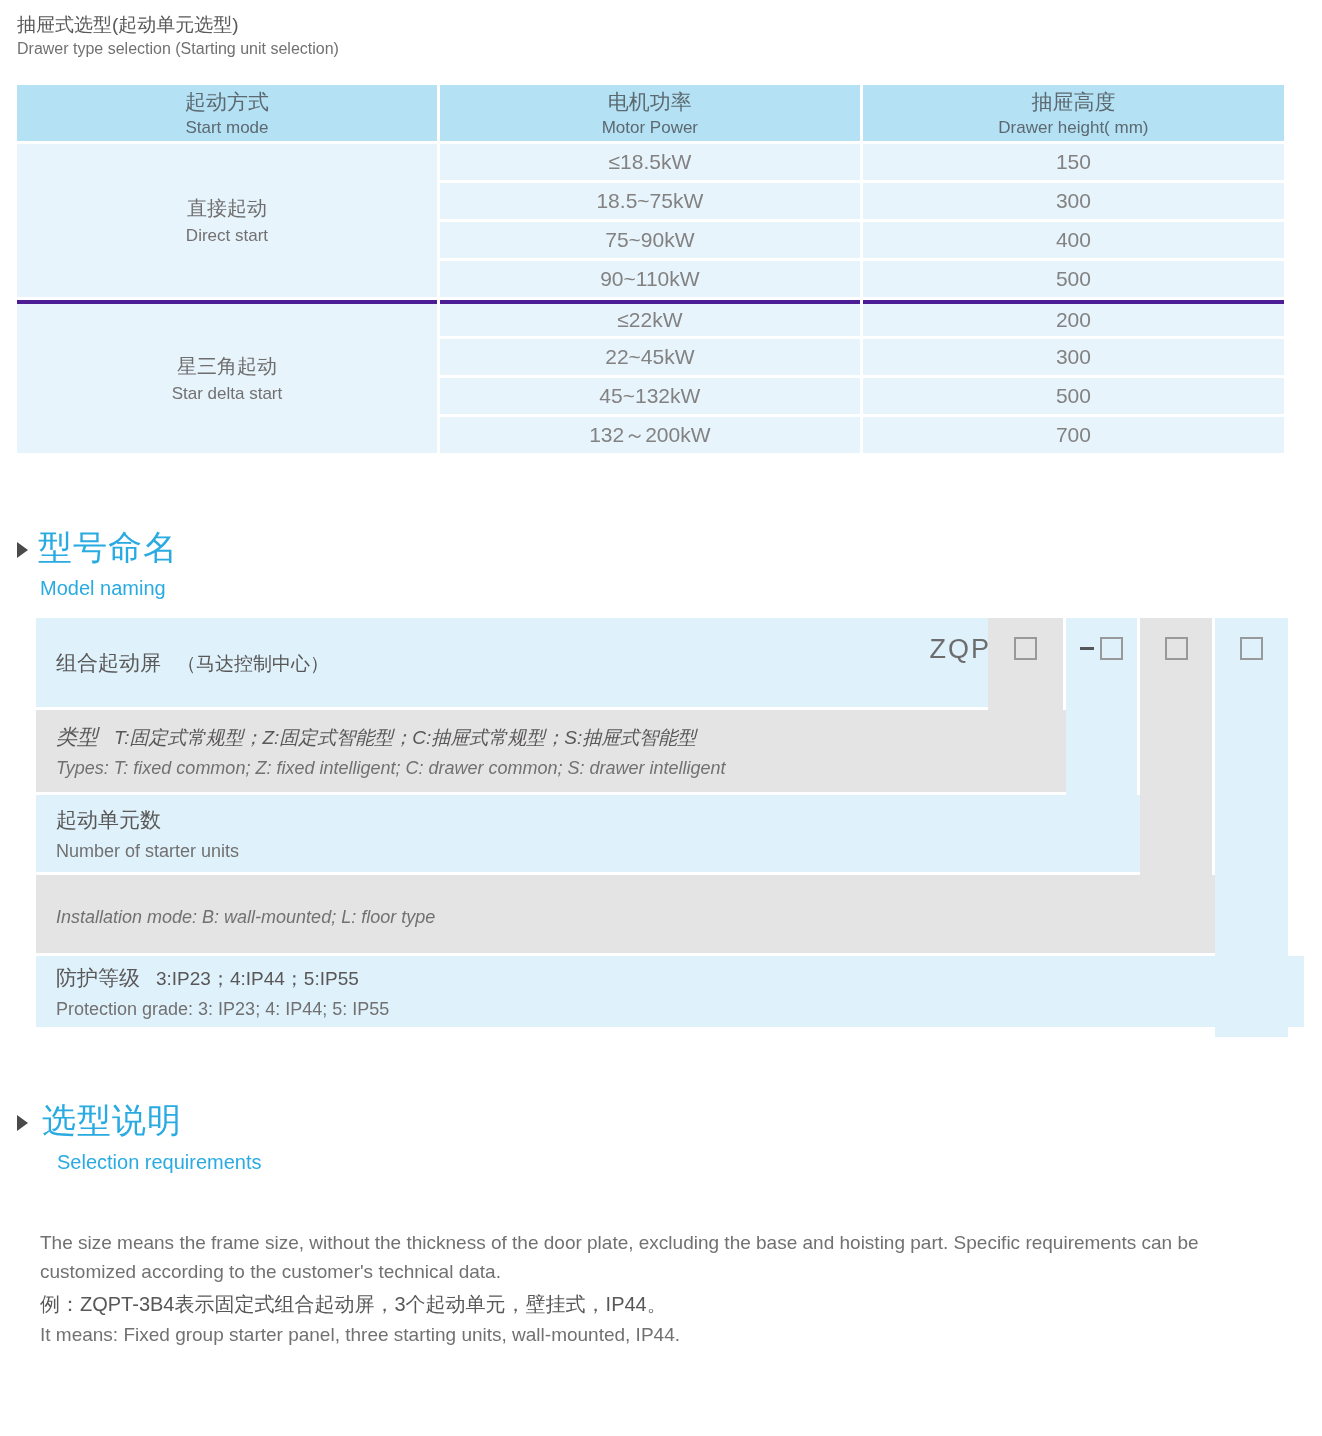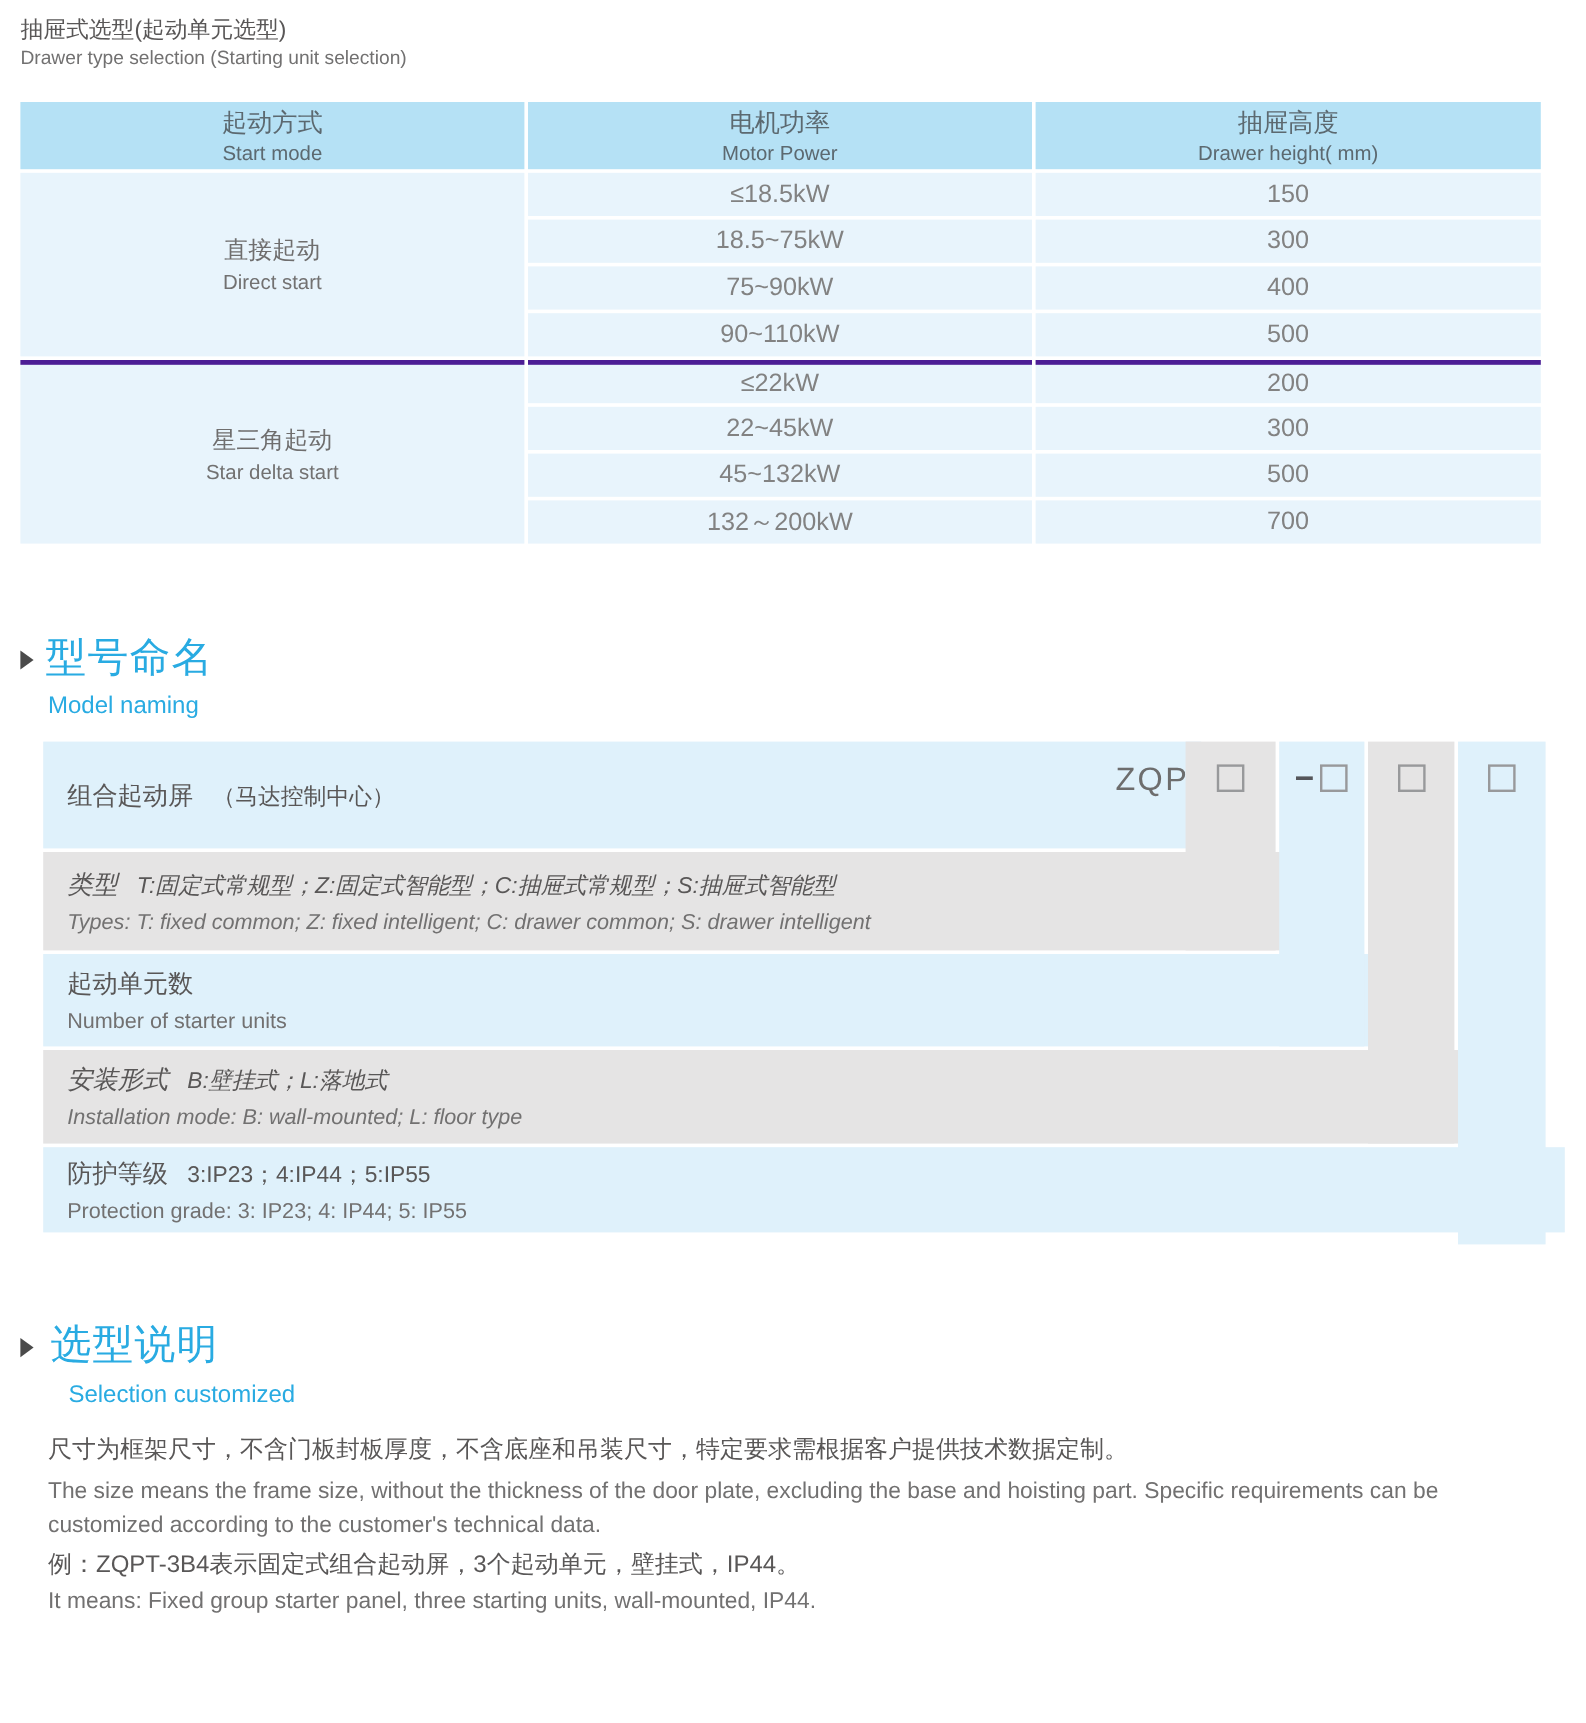--- a/index.html
+++ b/index.html
@@ -140,21 +140,20 @@
     </div>
     <div class="band band2 bg-gray">
       <div class="l1"><span>类型</span><span class="detail">T:固定式常规型；Z:固定式智能型；C:抽屉式常规型；S:抽屉式智能型</span></div>
       <div class="l2">Types: T: fixed common; Z: fixed intelligent; C: drawer common; S: drawer intelligent</div>
     </div>
     <div class="band band3 bg-blue">
       <div class="l1"><span>起动单元数</span></div>
       <div class="l2">Number of starter units</div>
     </div>
     <div class="band band4 bg-gray">
-      <div class="l1"><span>安装形式</span><span class="detail">B:壁挂式；L:落地式</span></div>
       <div class="l2">Installation mode: B: wall-mounted; L: floor type</div>
     </div>
     <div class="band band5 bg-blue">
       <div class="l1"><span>防护等级</span><span class="detail">3:IP23；4:IP44；5:IP55</span></div>
       <div class="l2">Protection grade: 3: IP23; 4: IP44; 5: IP55</div>
     </div>
     <div class="col col1 bg-gray">
         <span class="code-box"></span>
       </div>
     <div class="col col2 bg-blue">
@@ -164,20 +163,19 @@
     <div class="col col3 bg-gray">
         <span class="code-box"></span>
       </div>
     <div class="col col4 bg-blue">
         <span class="code-box"></span>
       </div>
   </div>
 
   <span class="tri" style="left:17px; top:1115px;"></span>
   <div class="sec-head h-zh" style="left:42px; top:1098px;">选型说明</div>
-  <div class="sec-head h-en" style="left:57px; top:1151px;">Selection customized</div>
+  <div class="sec-head h-en" style="left:57px; top:1151px;">Selection requirements</div>
 
-  <div class="para p-zh" style="top:1192px;">尺寸为框架尺寸，不含门板封板厚度，不含底座和吊装尺寸，特定要求需根据客户提供技术数据定制。</div>
   <div class="para p-en" style="top:1228px;">The size means the frame size, without the thickness of the door plate, excluding the base and hoisting part. Specific requirements can be customized according to the customer's technical data.</div>
   <div class="para p-zh" style="top:1288px;">例：ZQPT-3B4表示固定式组合起动屏，3个起动单元，壁挂式，IP44。</div>
   <div class="para p-en" style="top:1320px;">It means: Fixed group starter panel, three starting units, wall-mounted, IP44.</div>
 
 </div>
 
 </body></html>

